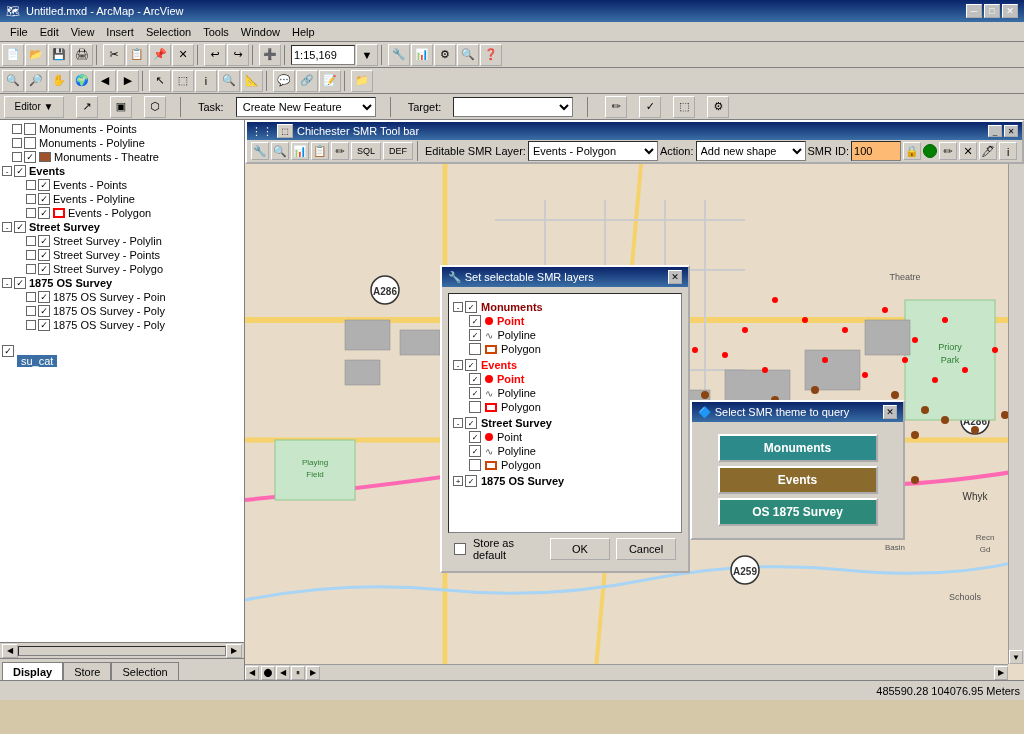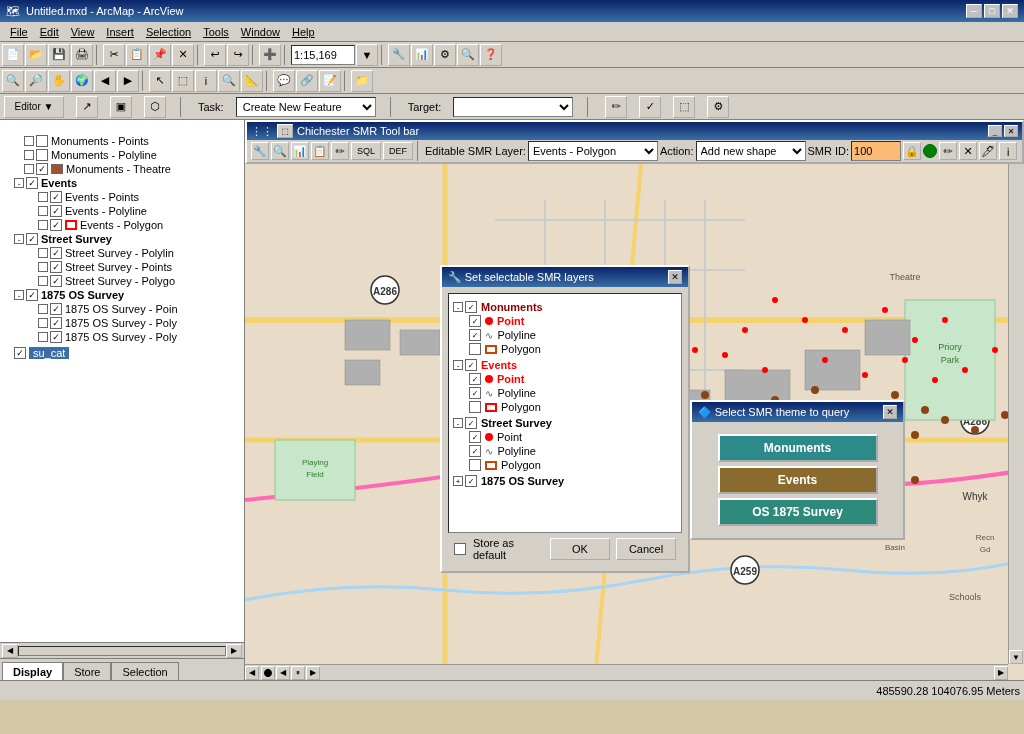--- a/index.html
+++ b/index.html
@@ -31,21 +31,20 @@
       height: 20px;
       display: flex;
       align-items: center;
       border-bottom: 1px solid #808080;
       padding: 0 4px;
     }
     .menu-item {
       padding: 2px 6px;
       cursor: pointer;
       font-size: 11px;
-      text-decoration: underline;
     }
 
     
     .toolbar {
       background: #d4d0c8;
       height: 26px;
       display: flex;
       align-items: center;
       border-bottom: 1px solid #808080;
       padding: 1px 2px;
@@ -388,21 +387,21 @@
   <div class="tb-sep"></div>
   <div class="tb-btn">✏</div>
   <div class="tb-btn">✓</div>
   <div class="tb-btn">⬚</div>
   <div class="tb-btn">⚙</div>
 </div>
 
 <div id="main-area" style="height: 560px; display:flex; position:relative;">
 
   <div id="toc" style="display:flex; flex-direction:column; width:245px;">
-    <div id="toc-content" style="flex:1; overflow:hidden; padding:14px;">
+    <div id="toc-content" style="flex:1; overflow:hidden; padding:2px;">
 
       <div class="toc-item toc-indent-1">
         <span class="toc-expand"></span>
         <span class="toc-checkbox"></span>
         <span style="font-size:11px;">Monuments - Points</span>
       </div>
       <div class="toc-item toc-indent-1">
         <span class="toc-expand"></span>
         <span class="toc-checkbox"></span>
         <span style="font-size:11px;">Monuments - Polyline</span>
@@ -473,21 +472,21 @@
         <span style="font-size:11px;">1875 OS Survey - Poly</span>
       </div>
       <div class="toc-item toc-indent-2">
         <span class="toc-expand"></span>
         <span class="toc-checkbox checked"></span>
         <span style="font-size:11px;">1875 OS Survey - Poly</span>
       </div>
 
       <div class="toc-item" style="margin-top:2px;">
         <span class="toc-checkbox checked"></span>
-        <span style="font-size:11px; background:#3a6ea5; color:white; padding:0 4px;">su_cat</span>
+        <span style="font-size:11px; background:#3a6ea5; color:white; padding:0 4px;margin-top:20px;">su_cat</span>
       </div>
     </div>
 
     <div style="height:16px; background:#d4d0c8; border-top:1px solid #808080; display:flex; align-items:center; padding:0 2px;">
       <div style="width:16px;height:14px;background:#d4d0c8;border:1px outset #fff;display:flex;align-items:center;justify-content:center;font-size:8px;cursor:pointer;">◀</div>
       <div style="flex:1;height:10px;background:#d4d0c8;border:1px inset #808080;"></div>
       <div style="width:16px;height:14px;background:#d4d0c8;border:1px outset #fff;display:flex;align-items:center;justify-content:center;font-size:8px;cursor:pointer;">▶</div>
     </div>
 
     <div id="toc-tabs">

